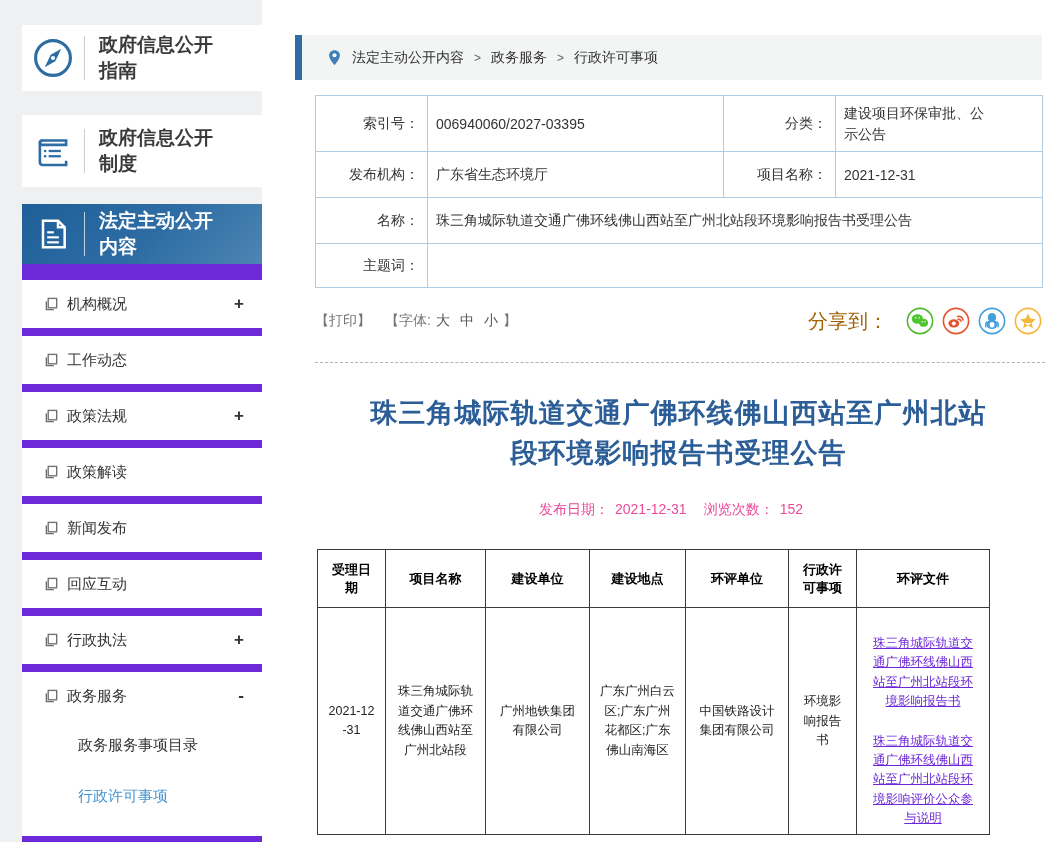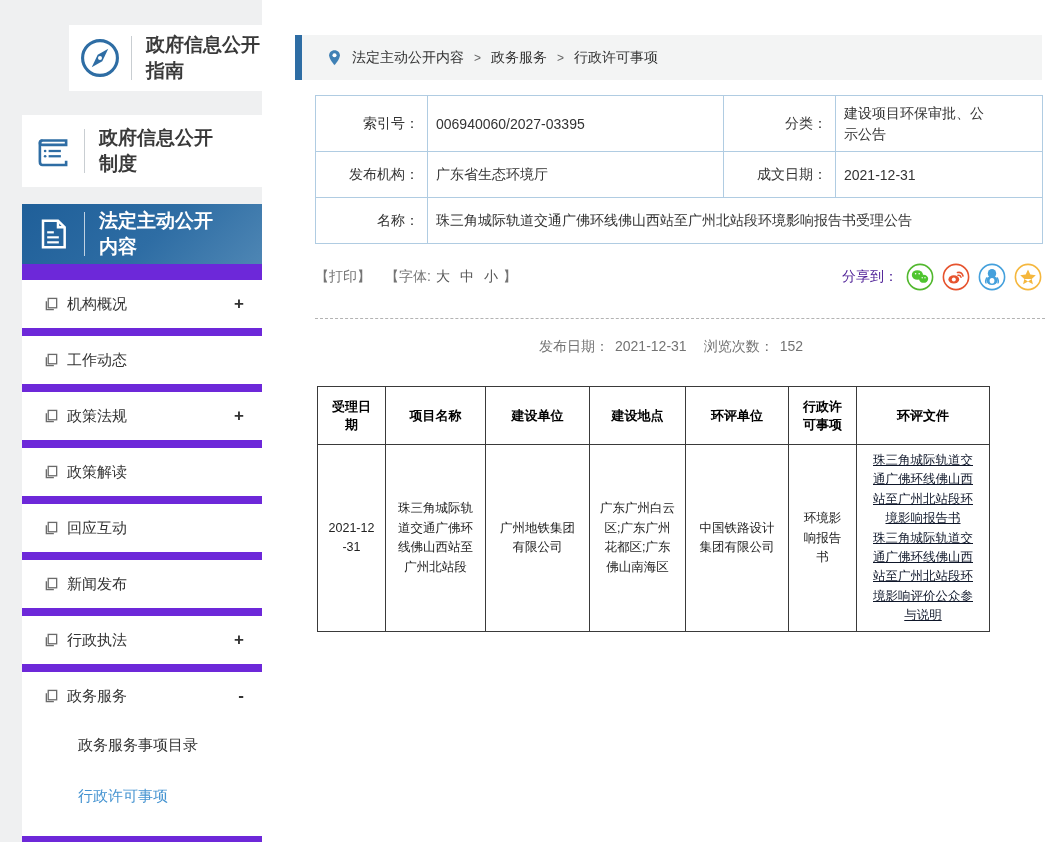--- a/index.html
+++ b/index.html
@@ -17,21 +17,21 @@
   }
   .side-card{
     background:#fff;display:flex;align-items:center;height:66px;flex:0 0 auto;
     cursor:pointer;
   }
   .side-card .side-ic{width:62px;display:flex;justify-content:center;align-items:center;flex:0 0 auto;}
   .side-card .vdiv{width:1px;height:44px;background:#c9ced2;flex:0 0 auto;}
   .side-card .side-label{
     padding-left:14px;font-size:19px;font-weight:600;color:#3a3a3a;line-height:26px;width:120px;
   }
-  .side-card.c1{margin-top:25px;margin-left:47px;}
+  .side-card.c1{margin-top:25px;}
   .side-card.c2{margin-top:24px;height:72px;}
   .side-card.active{
     margin-top:17px;height:60px;
     background:linear-gradient(135deg,#1f5f99 0%,#2e6da4 55%,#4e86b4 100%);
   }
   .side-card.active .vdiv{background:rgba(255,255,255,.7);}
   .side-card.active .side-label{color:#fff;}
   .menu{background:#6d28d9;padding:16px 0 0 0;flex:1 1 auto;}
   .menu-item{
     background:#fff;height:48px;margin-bottom:8px;display:flex;align-items:center;
@@ -76,45 +76,45 @@
   .info-table .r4 td{height:42px;}
   .info-table .r5 td{height:44px;}
   .wrap-narrow{max-width:140px;line-height:1.45;}
   
   .tools{margin:18px 20px 0 35px;display:flex;align-items:center;justify-content:space-between;height:30px;}
   .tools-left{font-size:14px;color:#757575;display:flex;align-items:center;}
   .tools-left .t{cursor:pointer;font-family:Liberation Mono, monospace;}
   .tools-left .fgap{margin-left:14px;}
   .tools-left .fsize{margin:0 5px;cursor:pointer;color:#555;}
   .tools-right{display:flex;align-items:center;}
-  .tools-right .share-label{font-size:14px;color:#4c1d95;}
+  .tools-right .share-label{font-size:20px;color:#a16207;margin-right:10px;}
   .share-ic{width:28px;height:28px;margin-left:8px;cursor:pointer;display:flex;}
   
   .dashed{margin:26px 17px 0 35px;border-top:1px dashed #b3b3b3;height:0;}
   
   .title{
     margin:30px 20px 0 35px;text-align:center;color:#2b5d97;font-size:27px;
     font-weight:bold;line-height:40px;letter-spacing:1px;
   }
-  .meta{margin-top:19px;text-align:center;font-size:14px;color:#737373;}
+  .meta{margin-top:28px;text-align:center;font-size:14px;color:#ec4899;}
   .meta span{margin:0 3px;}
   .meta .gap{margin-left:14px;}
   
   .notice-table{
     border-collapse:collapse;margin:30px 0 0 37px;table-layout:fixed;width:672px;
   }
   .notice-table th,.notice-table td{
     border:1px solid #3a3a3a;text-align:center;vertical-align:middle;
     padding:6px 10px;box-sizing:border-box;word-break:break-all;
   }
   .notice-table th{font-size:13px;font-weight:bold;color:#000;height:58px;background:#fff;}
   .notice-table td{font-size:12.5px;color:#222;height:140px;line-height:1.55;}
   .col-date{width:68px;}.col-name{width:100px;}.col-builder{width:104px;}
   .col-loc{width:96px;}.col-eia{width:103px;}.col-type{width:68px;}.col-files{width:133px;}
-  .file-link{display:block;color:#0f172a;text-decoration:underline;cursor:pointer;}
+  .file-link{display:block;color:#6d28d9;text-decoration:underline;cursor:pointer;margin-top:20px;}
 </style>
 </head>
 <body>
 
 <div class="left-gutter"></div>
 
 <aside class="sidebar">
   <div class="side-card c1">
     <span class="side-ic">
       <svg width="44" height="44" viewBox="0 0 48 48">
@@ -197,31 +197,31 @@
       <span class="m-label">政策解读</span>
       <span class="m-expand"></span>
     </div>
     <div class="menu-item">
       <span class="m-ic">
         <svg width="15" height="15" viewBox="0 0 16 16">
             <rect x="4.5" y="1.5" width="9" height="10" fill="none" stroke="#6b6b6b" stroke-width="1.4"></rect>
             <path d="M2.5 4.5 v9 h8" fill="none" stroke="#6b6b6b" stroke-width="1.4"></path>
           </svg>
       </span>
+      <span class="m-label">新闻发布</span>
+      <span class="m-expand"></span>
+    </div>
+    <div class="menu-item">
+      <span class="m-ic">
+        <svg width="15" height="15" viewBox="0 0 16 16">
+            <rect x="4.5" y="1.5" width="9" height="10" fill="none" stroke="#6b6b6b" stroke-width="1.4"></rect>
+            <path d="M2.5 4.5 v9 h8" fill="none" stroke="#6b6b6b" stroke-width="1.4"></path>
+          </svg>
+      </span>
       <span class="m-label">回应互动</span>
-      <span class="m-expand"></span>
-    </div>
-    <div class="menu-item">
-      <span class="m-ic">
-        <svg width="15" height="15" viewBox="0 0 16 16">
-            <rect x="4.5" y="1.5" width="9" height="10" fill="none" stroke="#6b6b6b" stroke-width="1.4"></rect>
-            <path d="M2.5 4.5 v9 h8" fill="none" stroke="#6b6b6b" stroke-width="1.4"></path>
-          </svg>
-      </span>
-      <span class="m-label">新闻发布</span>
       <span class="m-expand"></span>
     </div>
     <div class="menu-item">
       <span class="m-ic">
         <svg width="15" height="15" viewBox="0 0 16 16">
             <rect x="4.5" y="1.5" width="9" height="10" fill="none" stroke="#6b6b6b" stroke-width="1.4"></rect>
             <path d="M2.5 4.5 v9 h8" fill="none" stroke="#6b6b6b" stroke-width="1.4"></path>
           </svg>
       </span>
       <span class="m-label">行政执法</span>
@@ -267,26 +267,30 @@
       <td class="lbl">索引号：</td>
       <td class="val1">006940060/2027-03395</td>
       <td class="lbl2">分类：</td>
       <td class="val2">
             <div class="wrap-narrow">建设项目环保审批、公示公告</div>
           </td>
     </tr>
     <tr class="r2">
       <td class="lbl">发布机构：</td>
       <td class="val1">广东省生态环境厅</td>
-      <td class="lbl2">成文日期：</td>
+      <td class="lbl2">项目名称：</td>
       <td class="val2">2021-12-31</td>
     </tr>
     <tr class="r3">
       <td class="lbl">名称：</td>
       <td colspan="3">珠三角城际轨道交通广佛环线佛山西站至广州北站段环境影响报告书受理公告</td>
+    </tr>
+    <tr class="r5">
+      <td class="lbl">主题词：</td>
+      <td colspan="3"></td>
     </tr>
   </tbody>
     </table>
 
   <div class="tools">
     <div class="tools-left">
       <span class="t">【打印】</span>
       <span class="fgap">【字体:</span>
       <span class="fsize">大</span>
       <span class="fsize">中</span>
@@ -329,20 +333,24 @@
           <circle cx="14" cy="14" r="12.6" fill="none" stroke="#f5b73d" stroke-width="1.6"></circle>
           <path d="M14 6.5 L16.3 11.6 L21.8 12.2 L17.7 15.9 L18.9 21.3 L14 18.5 L9.1 21.3 L10.3 15.9 L6.2 12.2 L11.7 11.6 Z" fill="#f5b73d"></path>
           <path d="M10.3 15.9 L17.7 15.9 L14 18.5 Z" fill="#fff"></path>
         </svg>
       </span>
     </div>
   </div>
 
   <div class="dashed"></div>
 
+  <h1 class="title">
+    <div>珠三角城际轨道交通广佛环线佛山西站至广州北站</div>
+    <div>段环境影响报告书受理公告</div>
+  </h1>
 
   <div class="meta">
     <span>发布日期：</span><span>2021-12-31</span><span class="gap">浏览次数：</span><span>152</span>
   </div>
 
   <table class="notice-table">
     <thead>
       <tr>
         <th class="col-date">受理日期</th>
         <th class="col-name">项目名称</th>

